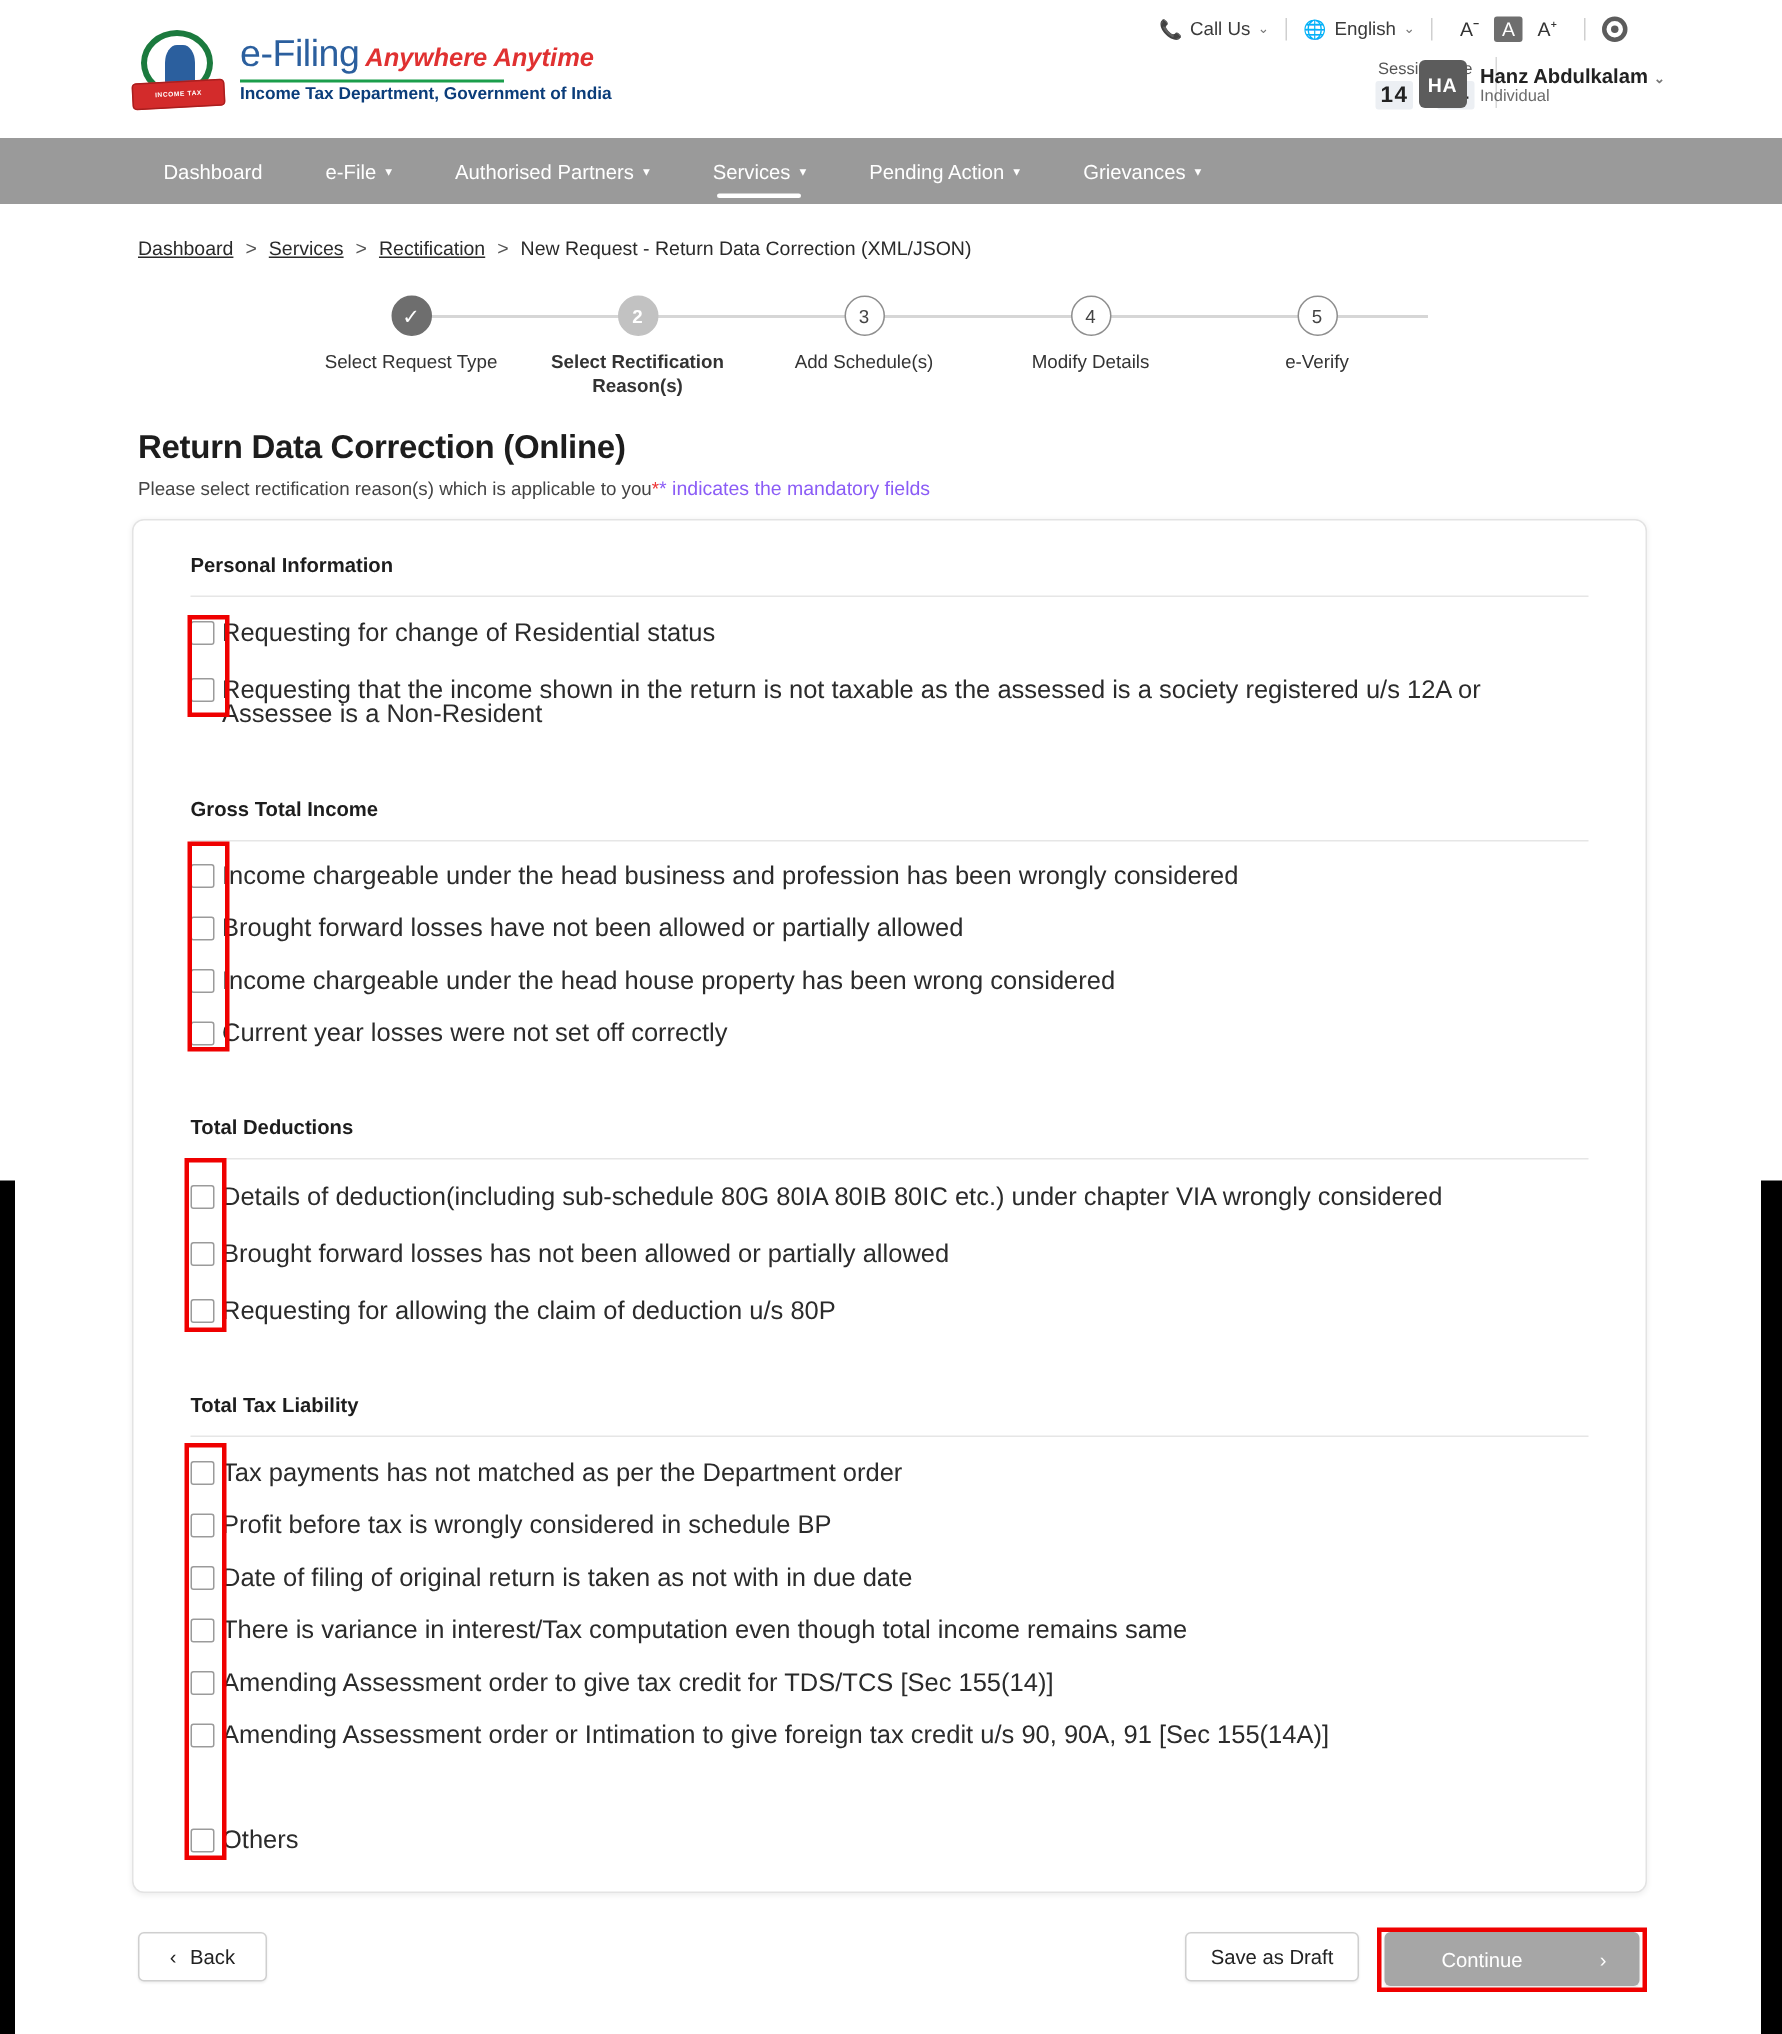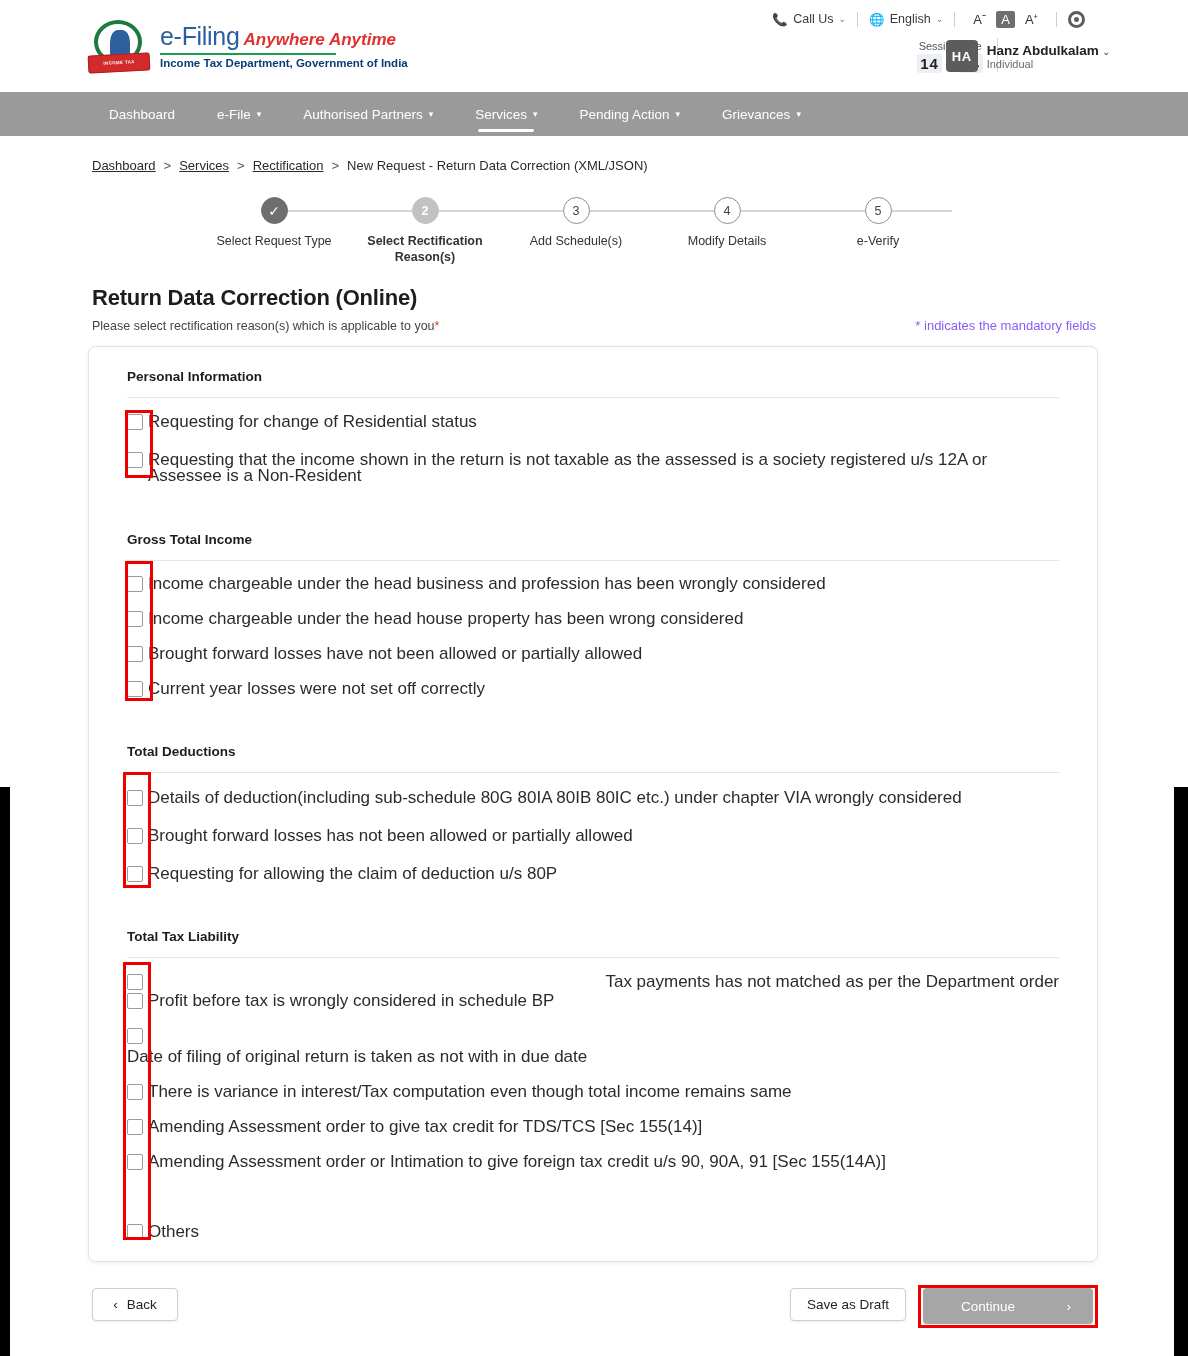--- a/index.html
+++ b/index.html
@@ -80,21 +80,21 @@
   .circ { width:27px; height:27px; border-radius:50%; margin:0 auto; display:flex; align-items:center;
           justify-content:center; font-size:12.5px; background:#fff; border:1.5px solid #8e8e8e; color:#444; position:relative; z-index:2;}
   .circ.done { background:#6e6e6e; border-color:#6e6e6e; color:#fff; font-size:14px;}
   .circ.current { background:#c2c2c2; border-color:#c2c2c2; color:#fff; font-weight:bold;}
   .slabel { margin-top:10px; font-size:12.5px; color:#333; line-height:1.25; }
   .step.current .slabel { font-weight:bold; }
   .barline { position:absolute; top:13px; height:2px; background:#d6d6d6; z-index:1;}
 
   
   .title { margin:6px 0 0 92px; font-size:22px; font-weight:bold; color:#1d1d1d; letter-spacing:-.2px;}
-  .subrow { margin:7px 92px 0 92px; display:flex; justify-content:space-between; align-items:baseline;}
+  .subrow { margin:7px 92px 0 92px; display:flex; align-items:baseline;}
   .sub { font-size:12.5px; color:#444; }
   .req { color:#e33; }
   .mand { font-size:13px; color:#8b5cf6; }
 
   
   .card { position:absolute; left:88px; top:346px; width:1010px; height:916px;
           background:#fff; border:1px solid #e3e3e3; border-radius:8px;
           box-shadow:0 1px 4px rgba(0,0,0,.08); }
   .sec { padding:0 38px; }
   .sec-title { font-size:13.5px; font-weight:bold; color:#1d1d1d; padding-top:22px; }
@@ -284,25 +284,25 @@
   <div class="sec" style="margin-top:26px;">
     <div class="sec-title">Gross Total Income</div>
     <div class="sec-rule"></div>
     <div class="opts" style="padding-top:15px;">
       <div class="opt" style="margin-bottom:19px;">
         <span class="cb"></span>
         <span class="opt-lbl">Income chargeable under the head business and profession has been wrongly considered</span>
       </div>
       <div class="opt" style="margin-bottom:19px;">
         <span class="cb"></span>
+        <span class="opt-lbl">Brought forward losses have not been allowed or partially allowed</span>
+      </div>
+      <div class="opt" style="margin-bottom:19px;">
+        <span class="cb"></span>
         <span class="opt-lbl">Income chargeable under the head house property has been wrong considered</span>
-      </div>
-      <div class="opt" style="margin-bottom:19px;">
-        <span class="cb"></span>
-        <span class="opt-lbl">Brought forward losses have not been allowed or partially allowed</span>
       </div>
       <div class="opt">
         <span class="cb"></span>
         <span class="opt-lbl">Current year losses were not set off correctly</span>
       </div>
     </div>
   </div>
 
   <div class="sec" style="margin-top:25px;">
     <div class="sec-title">Total Deductions</div>
@@ -320,29 +320,29 @@
         <span class="cb"></span>
         <span class="opt-lbl">Requesting for allowing the claim of deduction u/s 80P</span>
       </div>
     </div>
   </div>
 
   <div class="sec" style="margin-top:25px;">
     <div class="sec-title">Total Tax Liability</div>
     <div class="sec-rule"></div>
     <div class="opts" style="padding-top:16px;">
-      <div class="opt" style="margin-bottom:3px;justify-content:space-between;">
+      <div class="opt" style="margin-bottom:19px;">
         <span class="cb"></span>
         <span class="opt-lbl">Tax payments has not matched as per the Department order</span>
       </div>
       <div class="opt" style="margin-bottom:19px;">
         <span class="cb"></span>
         <span class="opt-lbl">Profit before tax is wrongly considered in schedule BP</span>
       </div>
-      <div class="opt" style="margin-bottom:19px;flex-direction:column;">
+      <div class="opt" style="margin-bottom:19px;">
         <span class="cb"></span>
         <span class="opt-lbl">Date of filing of original return is taken as not with in due date</span>
       </div>
       <div class="opt" style="margin-bottom:19px;">
         <span class="cb"></span>
         <span class="opt-lbl">There is variance in interest/Tax computation even though total income remains same</span>
       </div>
       <div class="opt" style="margin-bottom:19px;">
         <span class="cb"></span>
         <span class="opt-lbl">Amending Assessment order to give tax credit for TDS/TCS [Sec 155(14)]</span>

